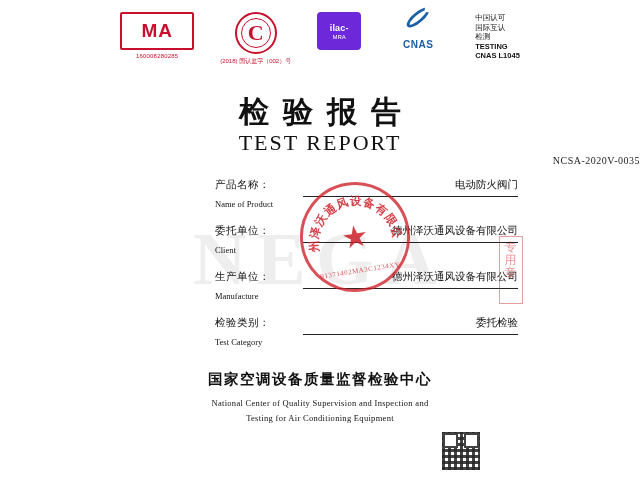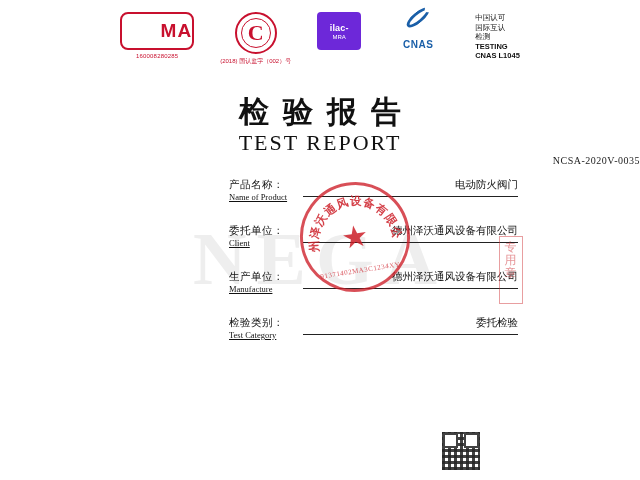--- a/index.html
+++ b/index.html
@@ -37,24 +37,24 @@
     display: flex;
     flex-direction: column;
     align-items: center;
   }
 
   
   .ma-box {
     width: 70px;
     height: 34px;
     border: 2px solid #c8102e;
-    border-radius: 8px;
+    border-radius: 2px;
     display: flex;
     align-items: center;
-    justify-content: flex-end;
+    justify-content: center;
     position: relative;
   }
   .ma-text {
     color: #c8102e;
     font-weight: bold;
     font-size: 19px;
     letter-spacing: 1px;
     font-family: "Liberation Sans", sans-serif;
   }
   .ma-sub {
@@ -195,36 +195,35 @@
   }
   .field {
     position: relative;
     display: flex;
     align-items: flex-start;
     padding: 0 0 0 215px;
     height: 46px;
   }
   .field-labels {
     position: absolute;
-    left: 229px;
+    left: 215px;
     top: 0;
     width: 86px;
   }
   .lbl-cn {
     font-size: 10.5px;
     letter-spacing: 0.5px;
     color: #111;
     white-space: nowrap;
   }
   .lbl-en {
     font-size: 8.5px;
     color: #111;
-    margin-top: 0;
+    margin-top: 7px;
     white-space: nowrap;
-    text-decoration: underline;
   }
   .field-value {
     position: absolute;
     left: 303px;
     top: 0;
     width: 215px;
     text-align: right;
     font-size: 10.5px;
     color: #111;
     padding-bottom: 3px;
@@ -460,16 +459,21 @@
       <text>
         <textPath href="#arcpath" startOffset="50%" text-anchor="middle">德州泽沃通风设备有限公司</textPath>
       </text>
     </svg>
     <div class="seal-star">★</div>
     <div class="seal-bottom">91371402MA3C1234XY</div>
   </div>
 
   <div class="side-stamp">专用章</div>
 
+  <div class="footer">
+    <div class="footer-cn">国家空调设备质量监督检验中心</div>
+    <div class="footer-en1">National Center of Quality Supervision and Inspection and</div>
+    <div class="footer-en2">Testing for Air Conditioning Equipment</div>
+  </div>
 
   <div class="qr"></div>
 
 </div>
 
 </body></html>

